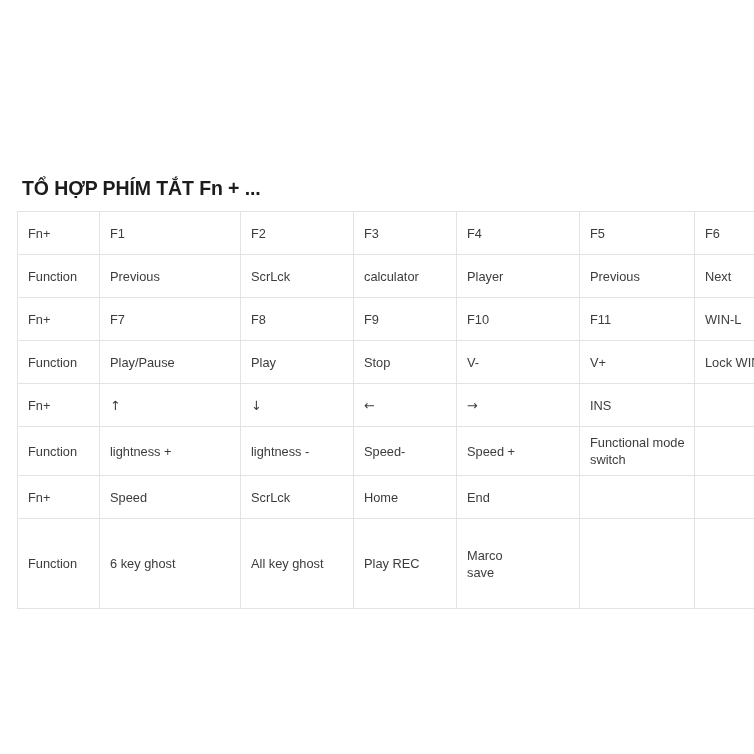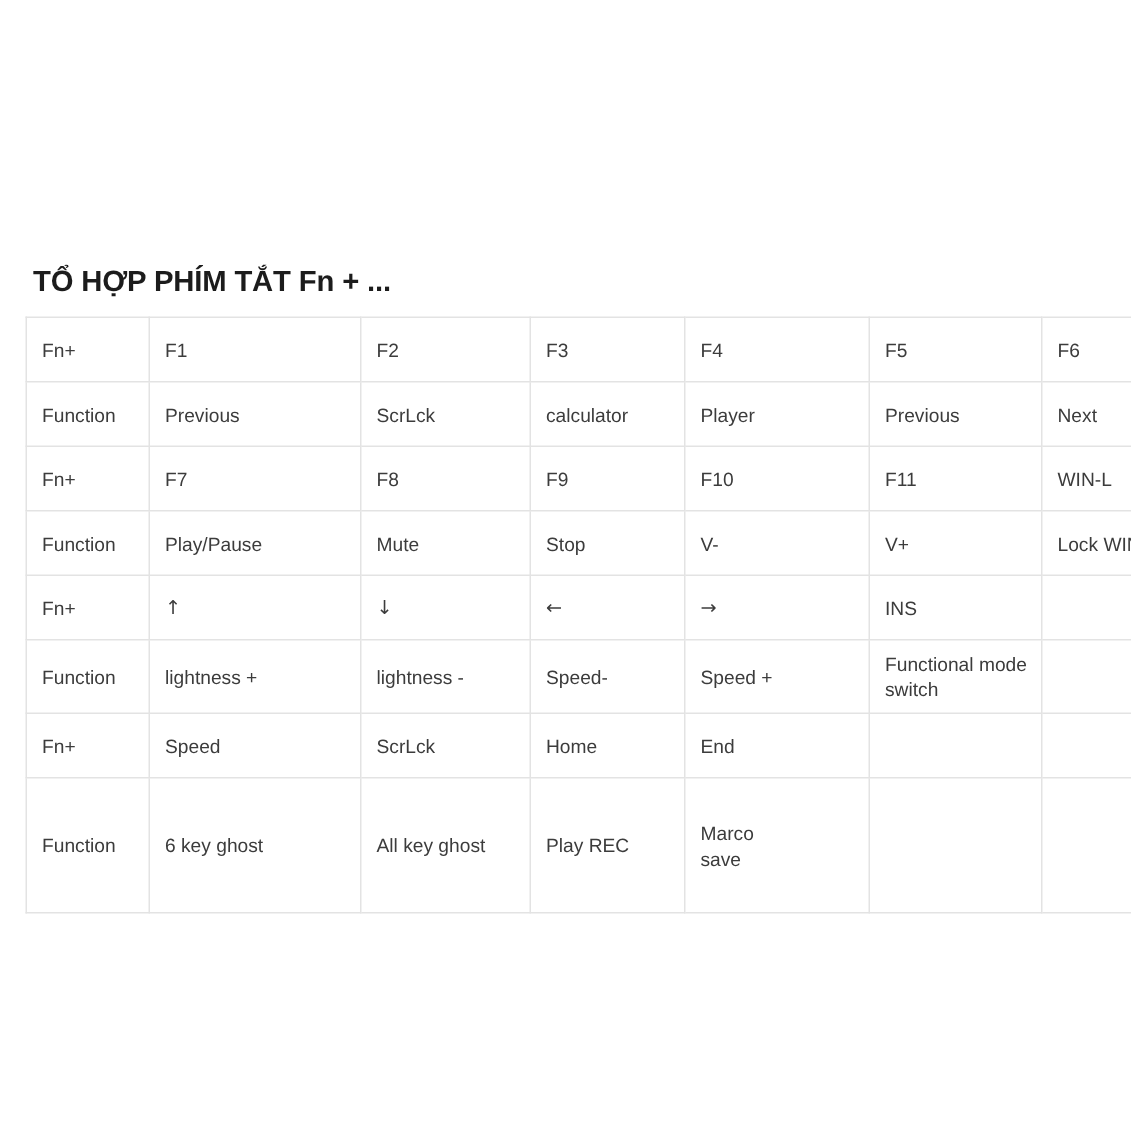--- a/index.html
+++ b/index.html
@@ -112,21 +112,21 @@
         <td class="col-2">F8</td>
         <td class="col-3">F9</td>
         <td class="col-4">F10</td>
         <td class="col-5">F11</td>
         <td class="col-6">WIN-L</td>
       </tr>
 
       <tr class="r-std">
         <td class="col-0">Function</td>
         <td class="col-1">Play/Pause</td>
-        <td class="col-2">Mute</td>
+        <td class="col-2">Play</td>
         <td class="col-3">Stop</td>
         <td class="col-4">V-</td>
         <td class="col-5">V+</td>
         <td class="col-6">Lock WIN</td>
       </tr>
 
       <tr class="r-std">
         <td class="col-0">Fn+</td>
         <td class="col-1 arrow-cell">↑</td>
         <td class="col-2 arrow-cell">↓</td>

